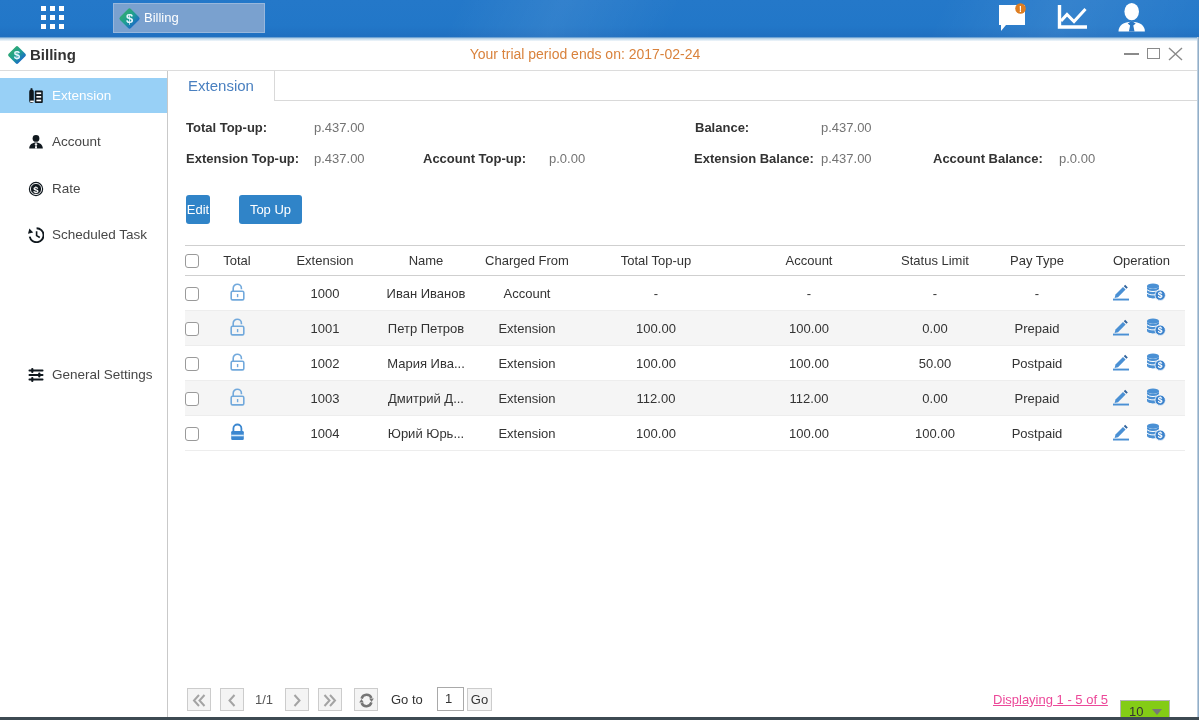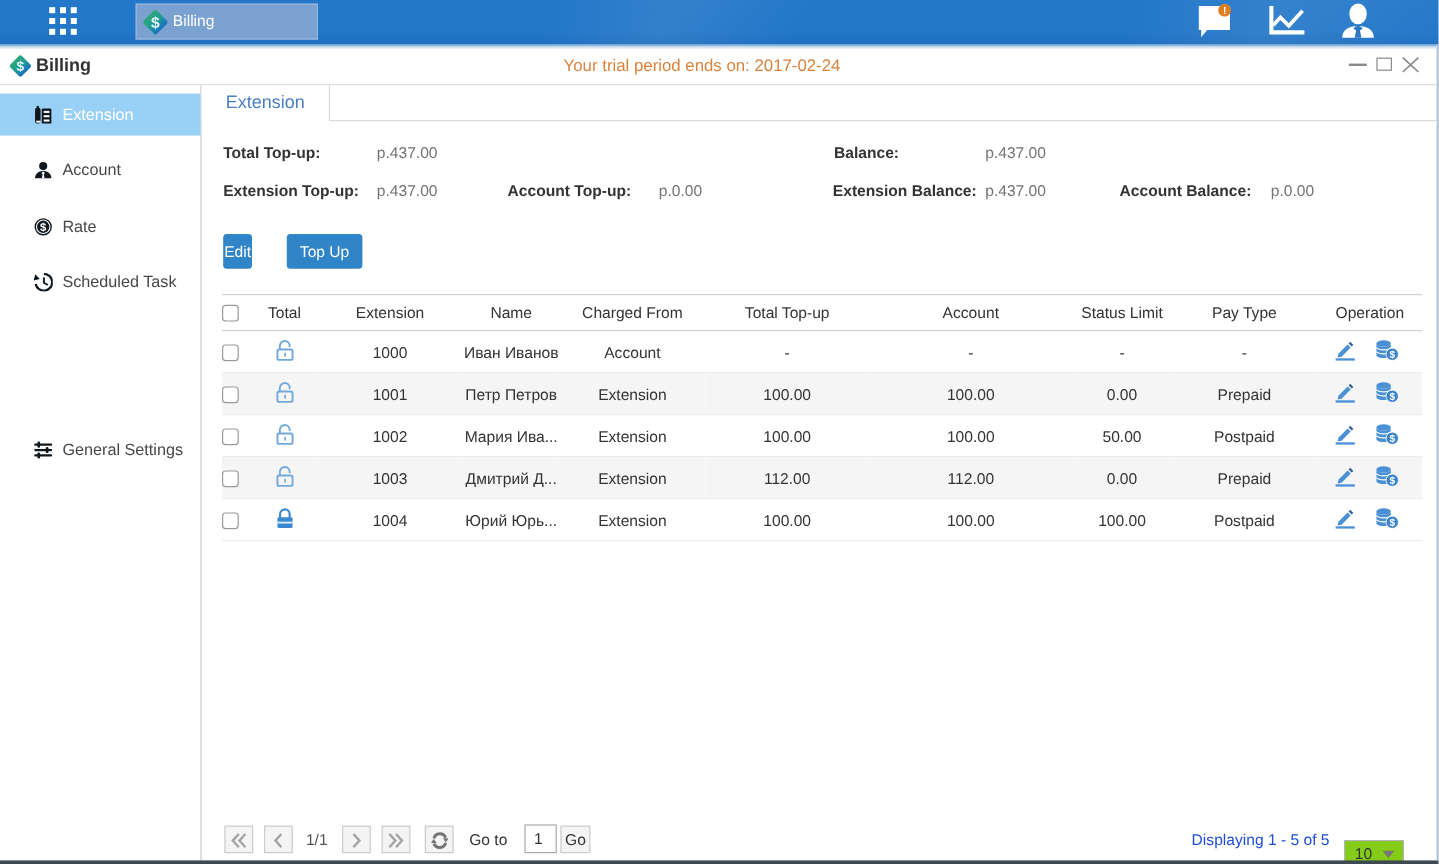--- a/index.html
+++ b/index.html
@@ -62,21 +62,21 @@
   border-bottom:1px solid #ededed; white-space:nowrap; overflow:hidden; }
 #tbl tr.alt td { background:#f5f5f5; }
 .cb { display:inline-block; width:14px; height:14px; border:1px solid #9a9a9a; border-radius:3px; background:#fff; vertical-align:middle; }
 th .cb, td.cbc .cb { margin:0; }
 #tbl td.cbc, #tbl th.cbc { text-align:left; }
 .opwrap { display:inline-block; position:relative; left:-3px; }
 
 
 .pgbtn { position:absolute; top:688px; width:24px; height:23px; background:#f4f4f4; border:1px solid #ccc;
   text-align:center; color:#aaa; font-size:17px; line-height:20px; }
-#pginfo { left:993px; top:688px; width:115px; height:23px; line-height:23px; font-size:13px; color:#1d4ed8; text-align:left; }
+#pginfo { left:993px; top:688px; width:115px; height:23px; line-height:23px; font-size:13px; color:#ec4899; text-align:left;text-decoration:underline; }
 #pgsel { left:1120px; top:688px; width:50px; height:23px; border:1px solid #b5b5b5; background:#84cc16;margin-top:12px; }
 #pgsel .num { position:absolute; left:8px; top:0; line-height:21px; font-size:13px; color:#333; }
 #pgsel .tri { position:absolute; right:7px; top:8px; width:0; height:0;
   border-left:5px solid transparent; border-right:5px solid transparent; border-top:6px solid #777; }
 #goto { left:391px; top:688px; height:23px; line-height:23px; font-size:13px; color:#333; }
 #gotoinput { left:437px; top:687px; width:27px; height:24px; border:1px solid #a9a9a9; background:#fff;
   font-size:13px; line-height:22px; padding-left:7px; color:#333; }
 #gobtn { left:467px; top:688px; width:25px; height:23px; background:#f4f4f4; border:1px solid #ccc;
   text-align:center; line-height:21px; font-size:13px; color:#333; }
 #pgnum { left:250px; top:688px; width:28px; height:23px; line-height:23px; font-size:13px; color:#555; text-align:center; }

